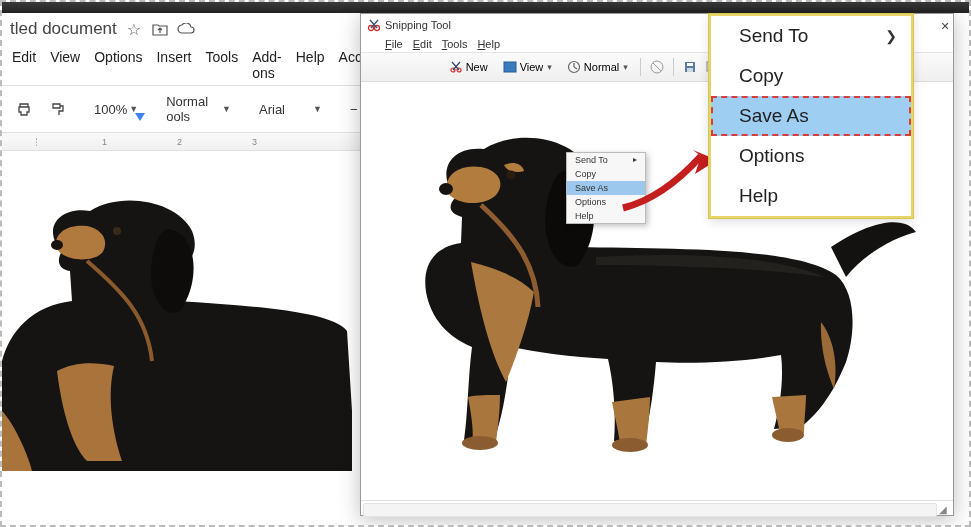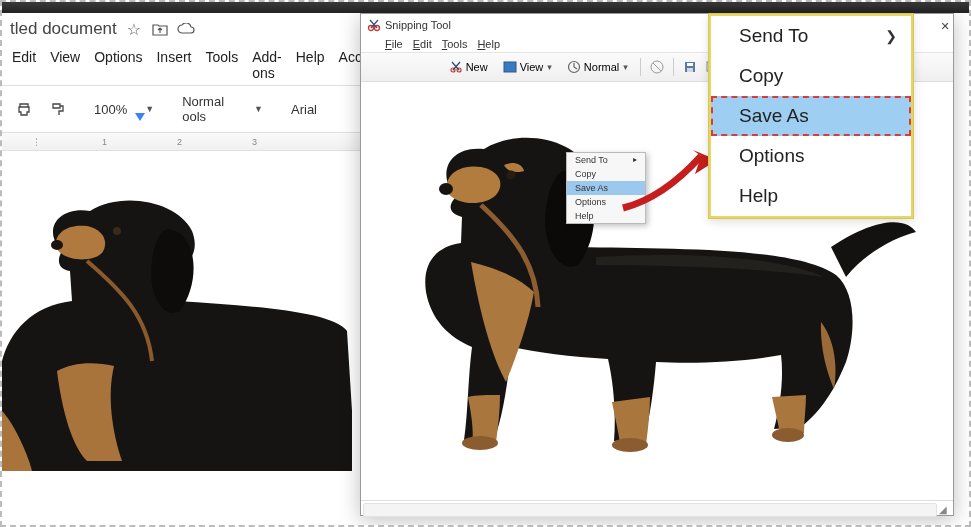--- a/index.html
+++ b/index.html
@@ -6,21 +6,21 @@
 body { width: 971px; height: 527px; background: #fff; position: relative; overflow: hidden; border: 2px dashed #bbb; }
 .topbar { height: 11px; background: linear-gradient(#3a3a3a,#222); }
 
 
 .gdocs { position: absolute; top: 11px; left: 0; width: 360px; height: 516px; background: #fff; }
 .gdocs-titlebar { display: flex; align-items: center; padding: 6px 8px; gap: 8px; }
 .gdocs-title { font-size: 17px; color: #444; }
 .gicon { width: 18px; height: 18px; display: inline-flex; align-items: center; justify-content: center; color: #555; }
 .gdocs-menu { display: flex; gap: 14px; padding: 4px 10px; font-size: 14px; color: #222; }
 .gdocs-toolbar { display: flex; align-items: center; gap: 10px; padding: 6px 10px; border-top: 1px solid #e0e0e0; border-bottom: 1px solid #e0e0e0; font-size: 13px; color: #333; }
-.tbtn { display: flex; align-items: center; gap: 16px; padding: 2px 4px; }
+.tbtn { display: flex; align-items: center; gap: 0; padding: 2px 4px; }
 .chev { font-size: 9px; color: #555; margin-left: 2px; }
 .vline { width: 1px; height: 20px; background: #ddd; }
 .ruler { height: 18px; background: linear-gradient(#fafafa,#f0f0f0); border-bottom: 1px solid #e0e0e0; display: flex; align-items: center; padding: 0 20px; font-size: 9px; color: #888; gap: 70px; }
 .ruler .tab { position: absolute; top: 100px; left: 133px; width: 0; height: 0; border-left: 5px solid transparent; border-right: 5px solid transparent; border-top: 8px solid #3b82f6; }
 .gdocs-canvas { position: relative; height: 380px; background: #fff; margin: 0; }
 
 
 .snip { position: absolute; top: 11px; left: 358px; width: 594px; height: 503px; background: #fff; border: 1px solid #999; box-shadow: 0 4px 20px rgba(0,0,0,.25); }
 .snip-titlebar { height: 22px; display: flex; align-items: center; padding: 0 6px; font-size: 11px; color: #333; }
 .snip-titlebar .icon { width: 14px; height: 14px; margin-right: 4px; }

